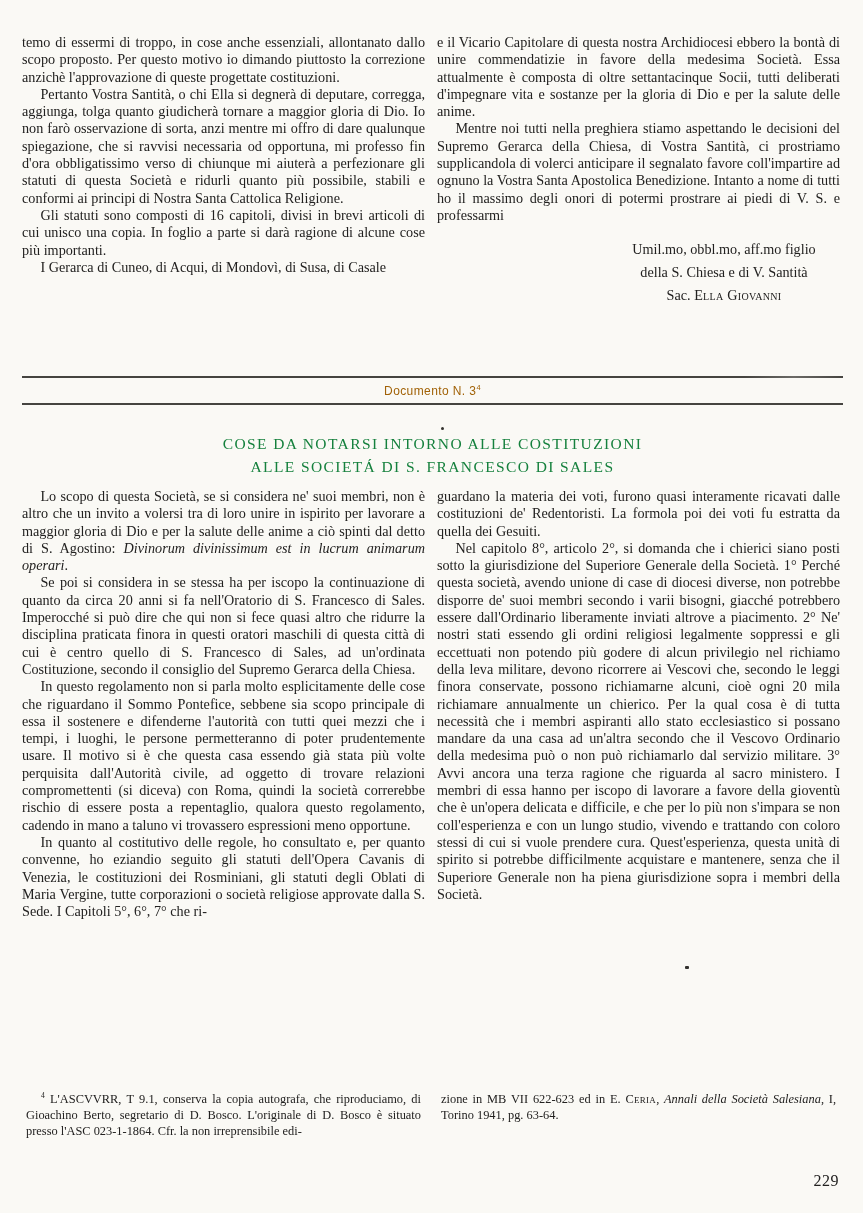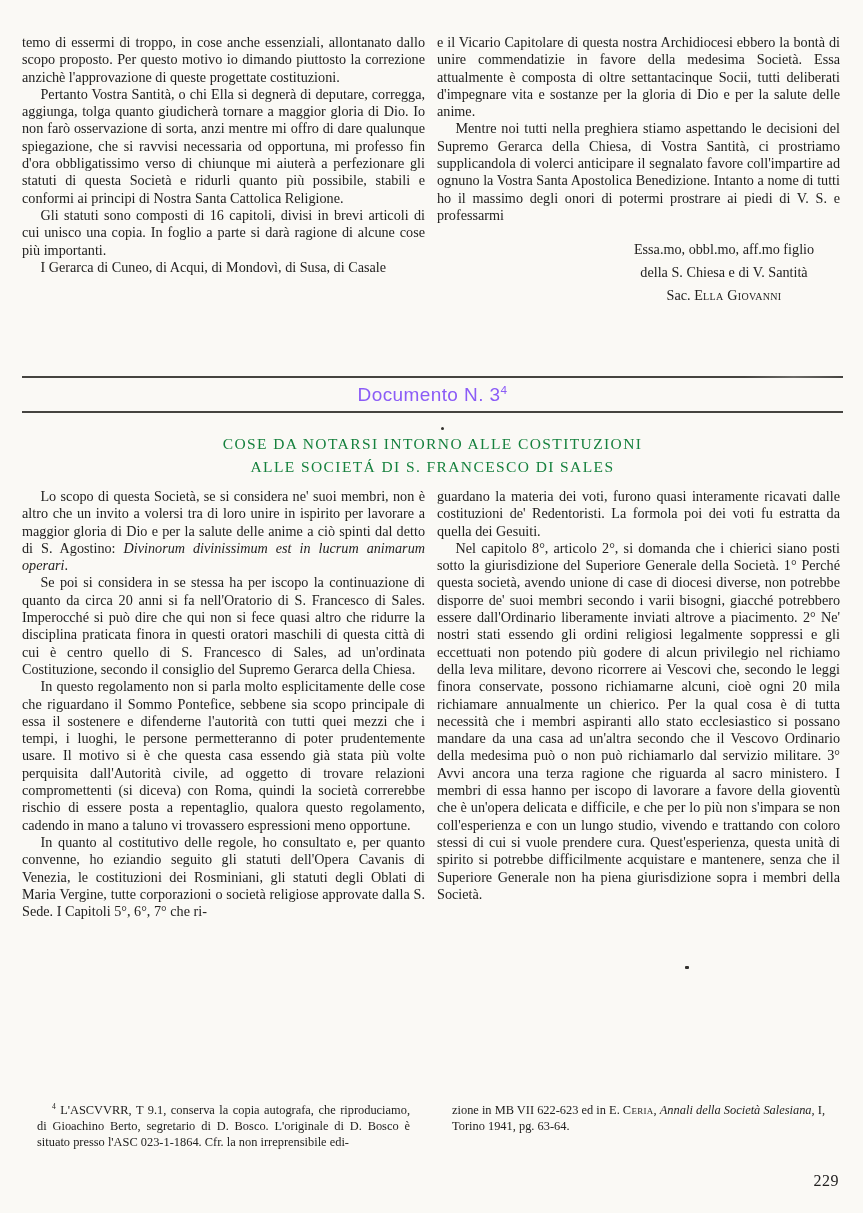--- a/index.html
+++ b/index.html
@@ -27,39 +27,39 @@
   .dateline { margin-top: 15px !important; text-indent: 0 !important; font-style: italic; letter-spacing: 0.4px; }
   .signature { margin-top: 14px; margin-left: auto; width: 232px; text-align: center; line-height: 23px; }
 
   
   .doc-divider { top: 376px; }
   .rule { height: 2px; background: #454440; }
   .rule.broken { background: linear-gradient(90deg, #454440 88%, #6b6a66 94%, #454440 100%); }
   .doc-label {
     text-align: center;
     font-family: "Liberation Sans", "DejaVu Sans", sans-serif;
-    font-size: 19px; letter-spacing: 0.4px;
-    padding: 6px 0 5px 0; color: #8b5cf6;
+    font-size: 12px; letter-spacing: 0.4px;
+    padding: 6px 0 5px 0; color: #a16207;
   }
 
   
   .doc-title {
     top: 432px; margin: 0;
     text-align: center; font-weight: normal;
     font-size: 15.5px; letter-spacing: 1.4px; line-height: 23px;
     color: #15803d;
   }
   .title-line { display: block; }
 
   
   .main-body { top: 488px; }
 
   
   .footnote { top: 1088px; font-size: 12.4px; line-height: 15.8px; text-align: justify; }
-  .footnote p { margin: 15px; }
+  .footnote p { margin: 4px; }
   .footnote p.fn-first { text-indent: 1.2em; }
 
   .page-number {
     position: absolute; top: 1172px; right: 24px;
     font-size: 16px; letter-spacing: 0.5px;
   }
 
   .speck { position: absolute; background: #33322f; border-radius: 1px; }
   .speck-1 { left: 685px; top: 966px; width: 4px; height: 3px; }
   .speck-2 { left: 441px; top: 427px; width: 3px; height: 3px; border-radius: 50%; }
@@ -73,21 +73,21 @@
     <div class="col">
       <p class="noindent">temo di essermi di troppo, in cose anche essenziali, allontanato dallo scopo proposto. Per questo motivo io dimando piuttosto la correzione anzichè l'approvazione di queste progettate costituzioni.</p>
       <p>Pertanto Vostra Santità, o chi Ella si degnerà di deputare, corregga, aggiunga, tolga quanto giudicherà tornare a maggior gloria di Dio. Io non farò osservazione di sorta, anzi mentre mi offro di dare qualunque spiegazione, che si ravvisi necessaria od opportuna, mi professo fin d'ora obbligatissimo verso di chiunque mi aiuterà a perfezionare gli statuti di questa Società e ridurli quanto più possibile, stabili e conformi ai principi di Nostra Santa Cattolica Religione.</p>
       <p>Gli statuti sono composti di 16 capitoli, divisi in brevi articoli di cui unisco una copia. In foglio a parte si darà ragione di alcune cose più importanti.</p>
       <p>I Gerarca di Cuneo, di Acqui, di Mondovì, di Susa, di Casale</p>
     </div>
     <div class="col">
       <p class="noindent">e il Vicario Capitolare di questa nostra Archidiocesi ebbero la bontà di unire commendatizie in favore della medesima Società. Essa attualmente è composta di oltre settantacinque Socii, tutti deliberati d'impegnare vita e sostanze per la gloria di Dio e per la salute delle anime.</p>
       <p>Mentre noi tutti nella preghiera stiamo aspettando le decisioni del Supremo Gerarca della Chiesa, di Vostra Santità, ci prostriamo supplicandola di volerci anticipare il segnalato favore coll'impartire ad ognuno la Vostra Santa Apostolica Benedizione. Intanto a nome di tutti ho il massimo degli onori di potermi prostrare ai piedi di V. S. e professarmi</p>
       <div class="signature">
-        <div>Essa.mo, obbl.mo, aff.mo figlio</div>
+        <div>Umil.mo, obbl.mo, aff.mo figlio</div>
         <div>della S. Chiesa e di V. Santità</div>
         <div><span>Sac. </span><span class="smallcaps">Ella Giovanni</span></div>
       </div>
     </div>
   </section>
 
   <div class="abs-section doc-divider">
     <div class="rule broken"></div>
     <div class="doc-label"><span>Documento N. 3</span><sup>4</sup></div>
     <div class="rule"></div>

